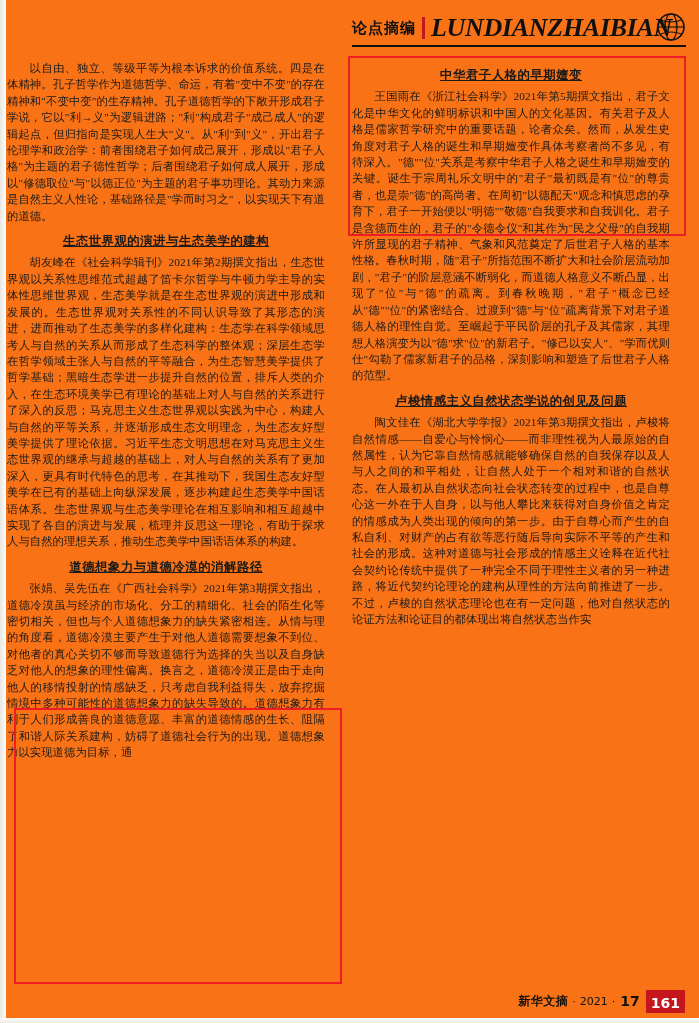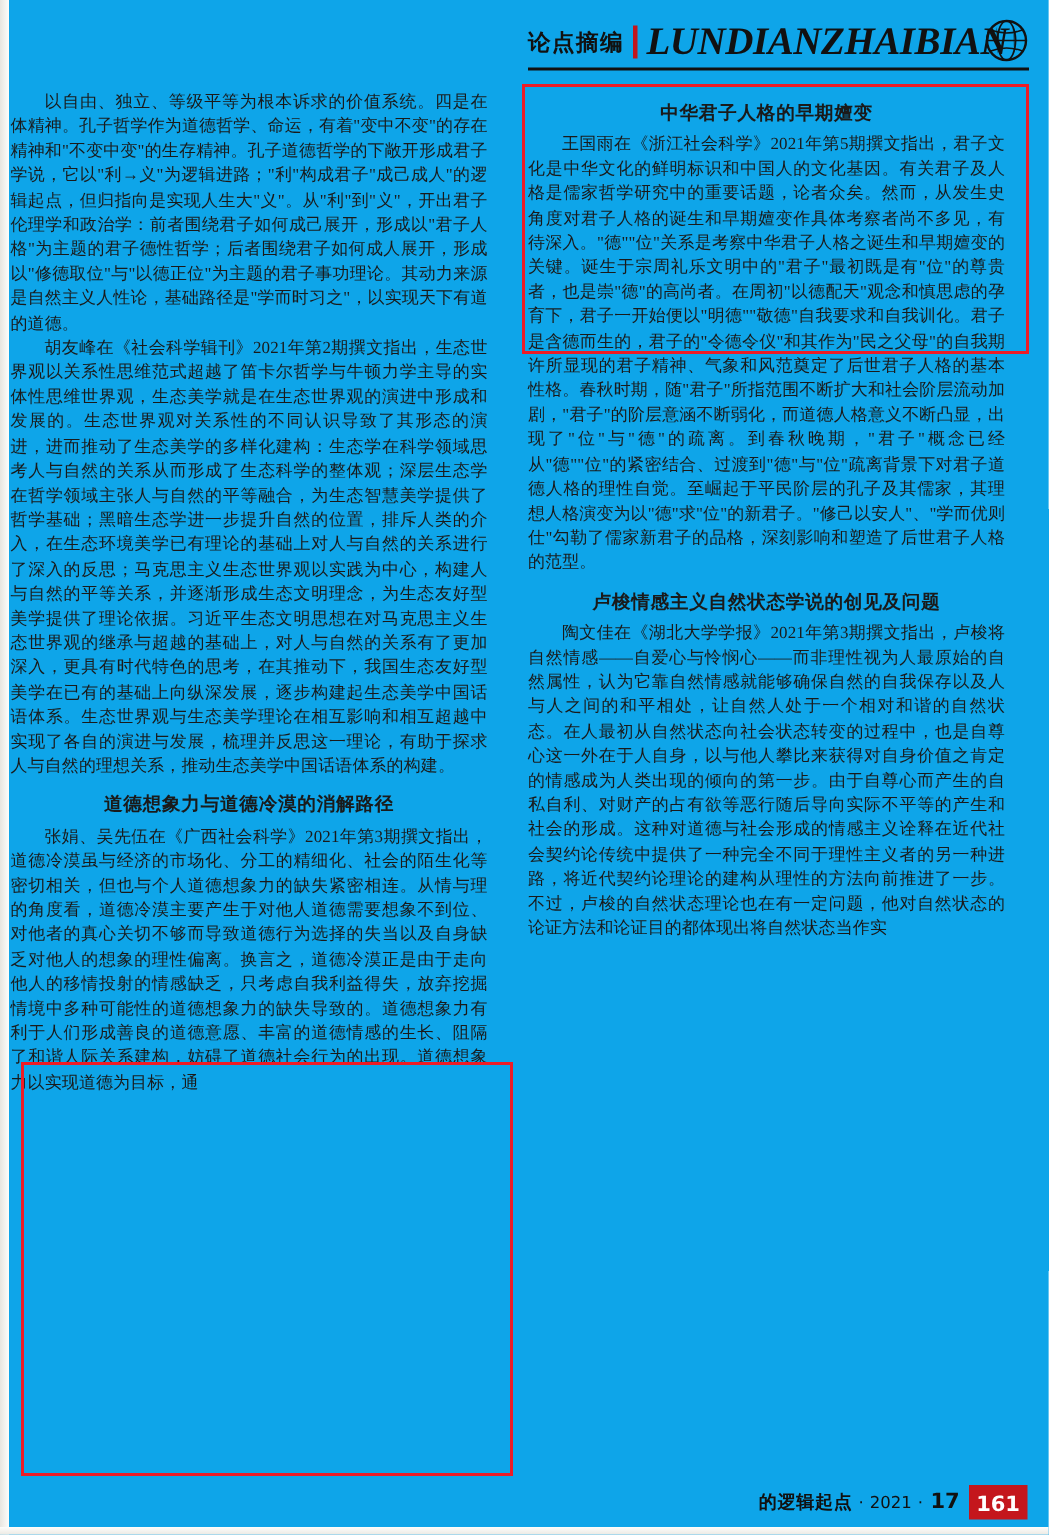--- a/index.html
+++ b/index.html
@@ -12,21 +12,21 @@
     height: 1023px;
     font-family: "Liberation Serif", serif;
     color: #1a1a1a;
     position: relative;
     overflow: hidden;
   }
   .page {
     position: relative;
     width: 699px;
     height: 1023px;
-    background: #0ea5e9;
+    background: #f97316;
   }
   
   .masthead {
     position: absolute;
     left: 352px;
     top: 10px;
     width: 334px;
     height: 36px;
     display: flex;
     align-items: center;
@@ -86,20 +86,21 @@
     letter-spacing: 0.1px;
   }
 
   h2.section {
     margin: 9px 0 5px 0;
     font-family: "DejaVu Sans", sans-serif;
     font-size: 12.4px;
     font-weight: bold;
     text-align: center;
     letter-spacing: 0.5px;
+    text-decoration: underline;
   }
   
   .redbox {
     position: absolute;
     border: 2.5px solid #ee1c25;
     box-sizing: border-box;
     pointer-events: none;
   }
   #redbox-top    { left: 348px; top: 56px;  width: 338px; height: 180px; }
   #redbox-bottom { left: 14px;  top: 708px; width: 328px; height: 276px; }
@@ -177,39 +178,40 @@
         <path d="M8 6 Q12 14 9 24" fill="#111" opacity="0.55"></path>
         <path d="M19 5 Q24 13 20 23" fill="#111" opacity="0.35"></path>
       </svg>
     </span>
   </div>
   <div class="header-rule"></div>
 
   <div class="col col-left">
     <p class="body">以自由、独立、等级平等为根本诉求的价值系统。四是在体精神。孔子哲学作为道德哲学、命运，有着"变中不变"的存在精神和"不变中变"的生存精神。孔子道德哲学的下敞开形成君子学说，它以"利→义"为逻辑进路；"利"构成君子"成己成人"的逻辑起点，但归指向是实现人生大"义"。从"利"到"义"，开出君子伦理学和政治学：前者围绕君子如何成己展开，形成以"君子人格"为主题的君子德性哲学；后者围绕君子如何成人展开，形成以"修德取位"与"以德正位"为主题的君子事功理论。其动力来源是自然主义人性论，基础路径是"学而时习之"，以实现天下有道的道德。</p>
 
+    <h2 class="section">生态世界观的演进与生态美学的建构</h2>
     <p class="body">胡友峰在《社会科学辑刊》2021年第2期撰文指出，生态世界观以关系性思维范式超越了笛卡尔哲学与牛顿力学主导的实体性思维世界观，生态美学就是在生态世界观的演进中形成和发展的。生态世界观对关系性的不同认识导致了其形态的演进，进而推动了生态美学的多样化建构：生态学在科学领域思考人与自然的关系从而形成了生态科学的整体观；深层生态学在哲学领域主张人与自然的平等融合，为生态智慧美学提供了哲学基础；黑暗生态学进一步提升自然的位置，排斥人类的介入，在生态环境美学已有理论的基础上对人与自然的关系进行了深入的反思；马克思主义生态世界观以实践为中心，构建人与自然的平等关系，并逐渐形成生态文明理念，为生态友好型美学提供了理论依据。习近平生态文明思想在对马克思主义生态世界观的继承与超越的基础上，对人与自然的关系有了更加深入，更具有时代特色的思考，在其推动下，我国生态友好型美学在已有的基础上向纵深发展，逐步构建起生态美学中国话语体系。生态世界观与生态美学理论在相互影响和相互超越中实现了各自的演进与发展，梳理并反思这一理论，有助于探求人与自然的理想关系，推动生态美学中国话语体系的构建。</p>
 
     <h2 class="section">道德想象力与道德冷漠的消解路径</h2>
     <p class="body">张娟、吴先伍在《广西社会科学》2021年第3期撰文指出，道德冷漠虽与经济的市场化、分工的精细化、社会的陌生化等密切相关，但也与个人道德想象力的缺失紧密相连。从情与理的角度看，道德冷漠主要产生于对他人道德需要想象不到位、对他者的真心关切不够而导致道德行为选择的失当以及自身缺乏对他人的想象的理性偏离。换言之，道德冷漠正是由于走向他人的移情投射的情感缺乏，只考虑自我利益得失，放弃挖掘情境中多种可能性的道德想象力的缺失导致的。道德想象力有利于人们形成善良的道德意愿、丰富的道德情感的生长、阻隔了和谐人际关系建构，妨碍了道德社会行为的出现。道德想象力以实现道德为目标，通</p>
   </div>
 
   <div class="col col-right">
 
     <h2 class="section">中华君子人格的早期嬗变</h2>
     <p class="body">王国雨在《浙江社会科学》2021年第5期撰文指出，君子文化是中华文化的鲜明标识和中国人的文化基因。有关君子及人格是儒家哲学研究中的重要话题，论者众矣。然而，从发生史角度对君子人格的诞生和早期嬗变作具体考察者尚不多见，有待深入。"德""位"关系是考察中华君子人格之诞生和早期嬗变的关键。诞生于宗周礼乐文明中的"君子"最初既是有"位"的尊贵者，也是崇"德"的高尚者。在周初"以德配天"观念和慎思虑的孕育下，君子一开始便以"明德""敬德"自我要求和自我训化。君子是含德而生的，君子的"令德令仪"和其作为"民之父母"的自我期许所显现的君子精神、气象和风范奠定了后世君子人格的基本性格。春秋时期，随"君子"所指范围不断扩大和社会阶层流动加剧，"君子"的阶层意涵不断弱化，而道德人格意义不断凸显，出现了"位"与"德"的疏离。到春秋晚期，"君子"概念已经从"德""位"的紧密结合、过渡到"德"与"位"疏离背景下对君子道德人格的理性自觉。至崛起于平民阶层的孔子及其儒家，其理想人格演变为以"德"求"位"的新君子。"修己以安人"、"学而优则仕"勾勒了儒家新君子的品格，深刻影响和塑造了后世君子人格的范型。</p>
 
     <h2 class="section">卢梭情感主义自然状态学说的创见及问题</h2>
     <p class="body">陶文佳在《湖北大学学报》2021年第3期撰文指出，卢梭将自然情感——自爱心与怜悯心——而非理性视为人最原始的自然属性，认为它靠自然情感就能够确保自然的自我保存以及人与人之间的和平相处，让自然人处于一个相对和谐的自然状态。在人最初从自然状态向社会状态转变的过程中，也是自尊心这一外在于人自身，以与他人攀比来获得对自身价值之肯定的情感成为人类出现的倾向的第一步。由于自尊心而产生的自私自利、对财产的占有欲等恶行随后导向实际不平等的产生和社会的形成。这种对道德与社会形成的情感主义诠释在近代社会契约论传统中提供了一种完全不同于理性主义者的另一种进路，将近代契约论理论的建构从理性的方法向前推进了一步。不过，卢梭的自然状态理论也在有一定问题，他对自然状态的论证方法和论证目的都体现出将自然状态当作实</p>
   </div>
 
   <div class="redbox" id="redbox-top"></div>
   <div class="redbox" id="redbox-bottom"></div>
 
   <div class="footer">
-    <span class="footer-name">的逻辑起点</span>
+    <span class="footer-name">新华文摘</span>
     <span class="footer-dot">·</span>
     <span class="footer-year">2021</span>
     <span class="footer-dot">·</span>
     <span class="footer-issue">17</span>
     <span class="footer-page">161</span>
   </div>
 </div>
 
 </body></html>

